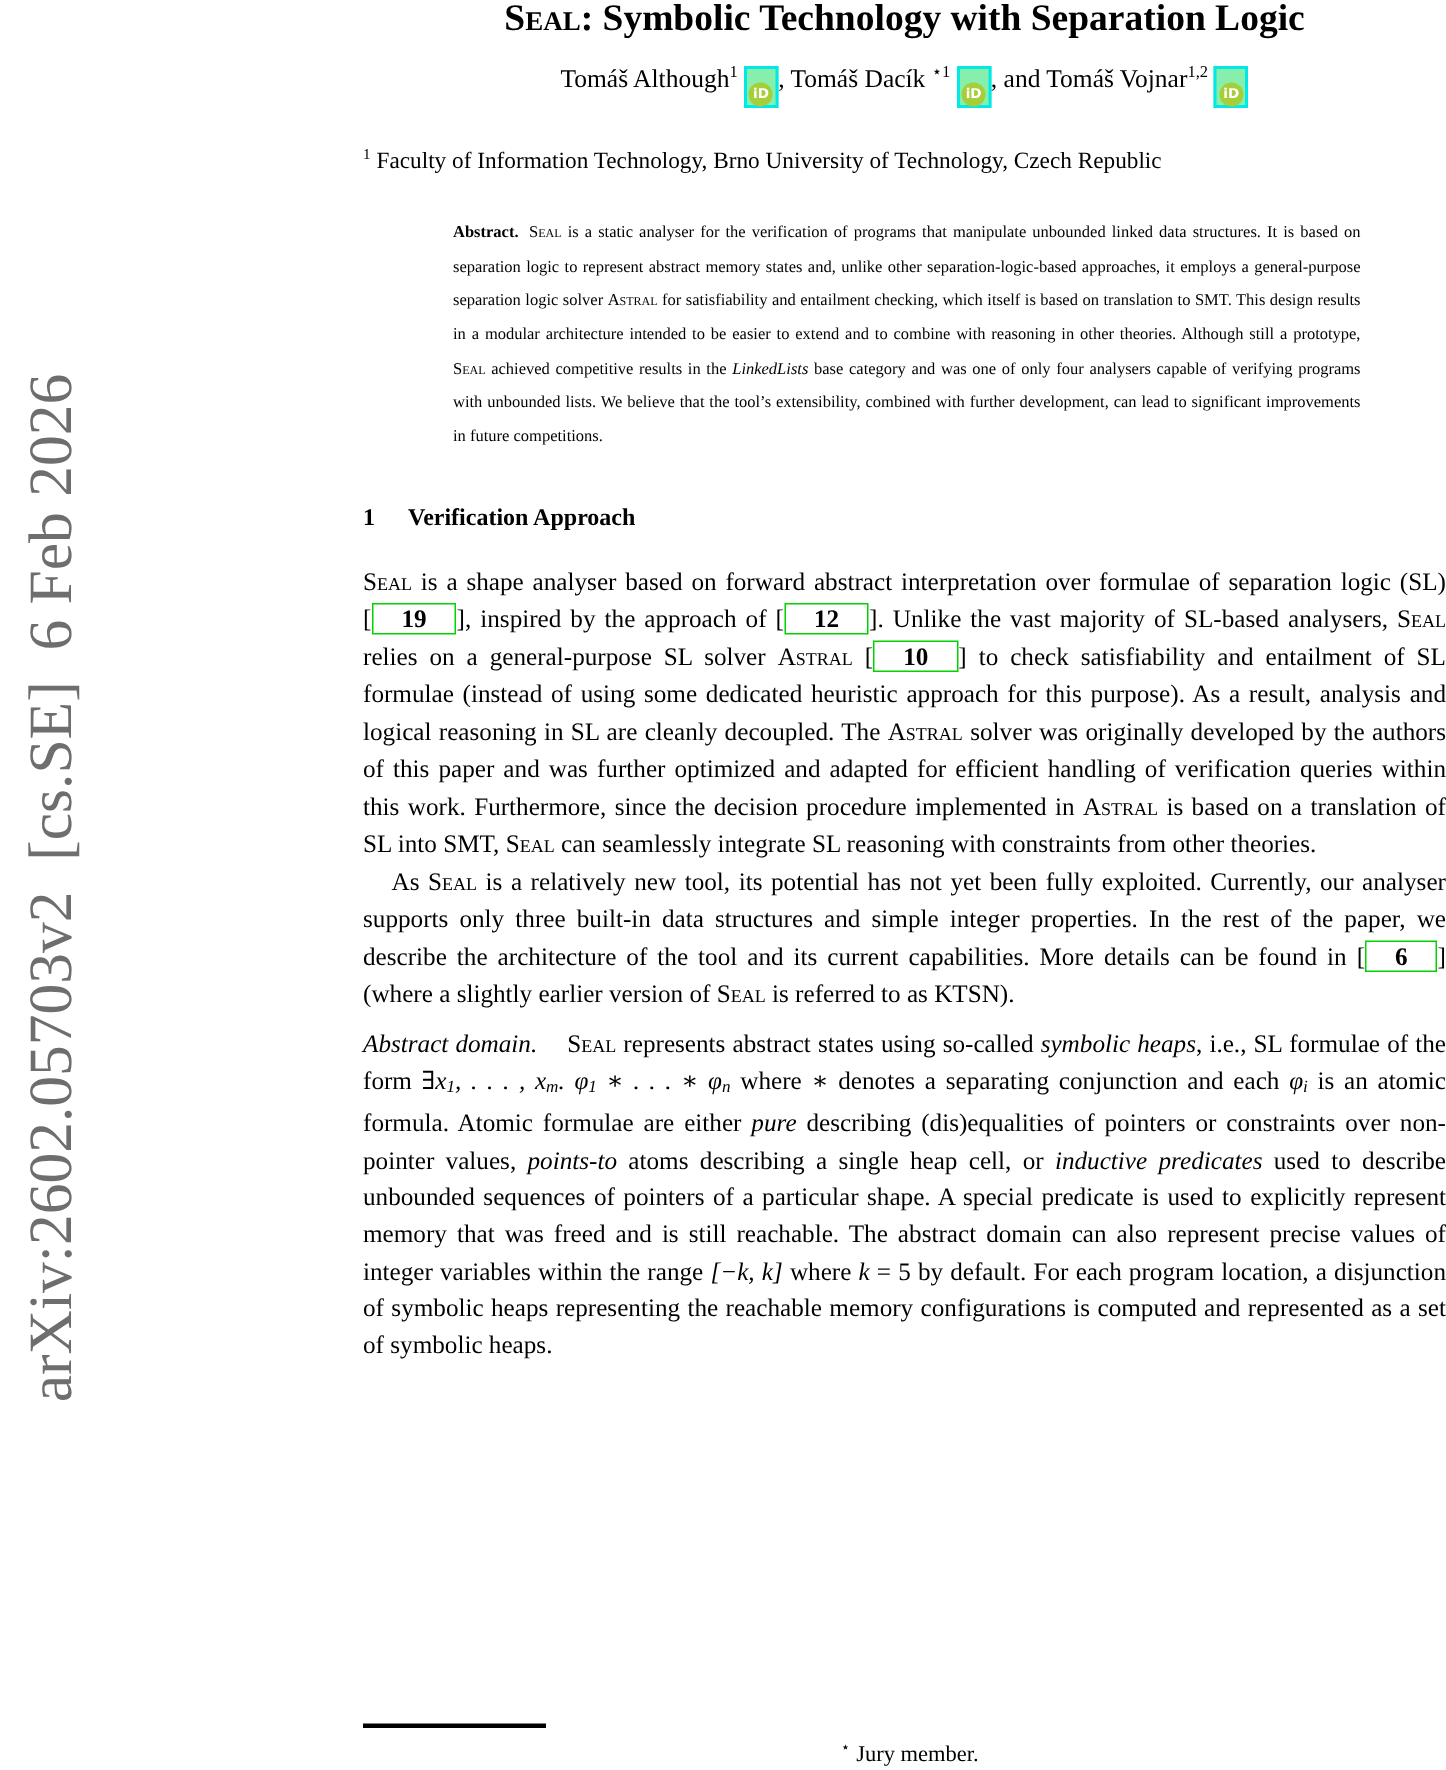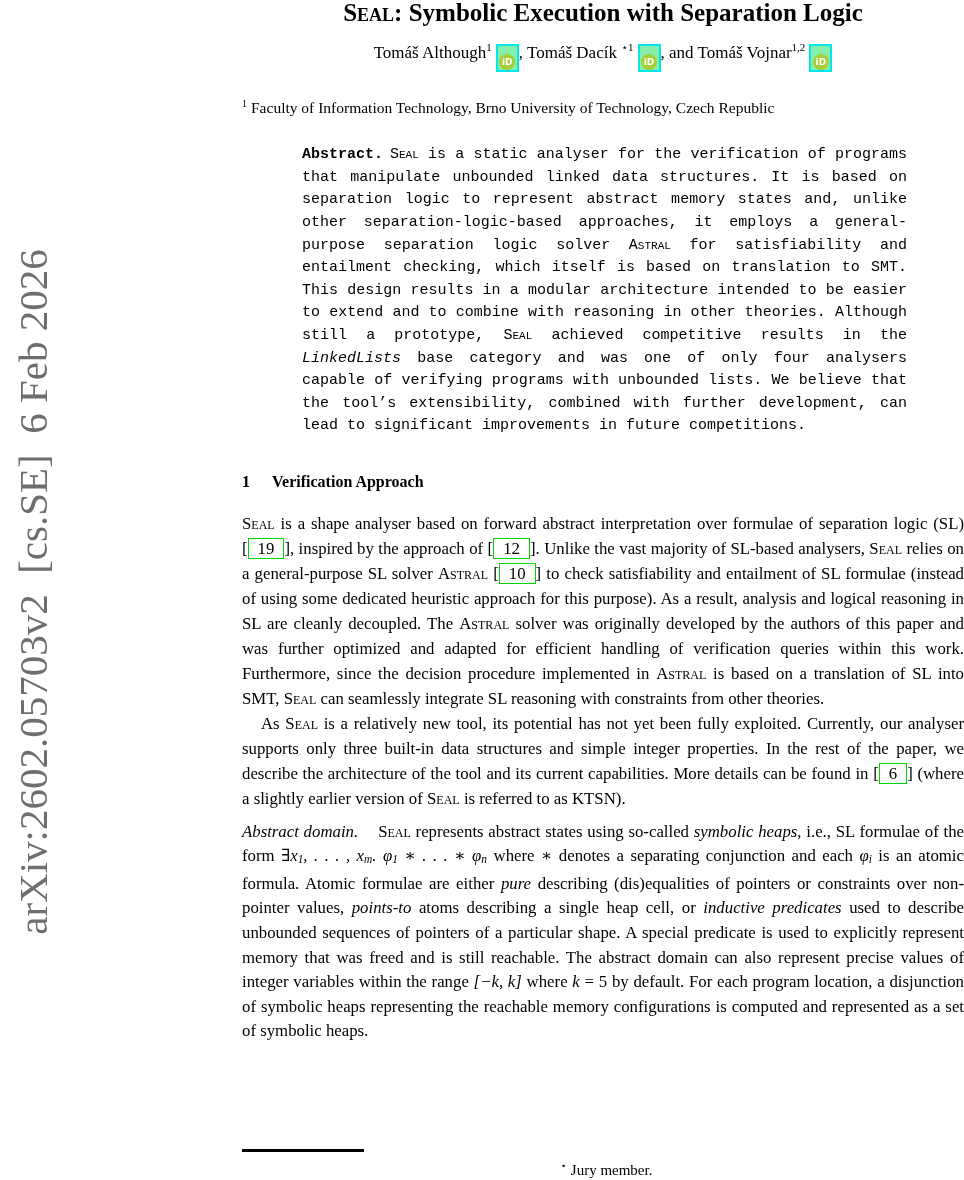--- a/index.html
+++ b/index.html
@@ -77,24 +77,23 @@
 
   .affiliations {
     font-size: 15.5px;
     line-height: 22px;
     margin-top: 21px;
   }
   .affiliations sup { font-size: 10px; margin-right: 4px; }
 
   .abstract {
     margin: 25px 57px 0 60px;
-    font-size: 15px;
+    font-size: 11px;
     line-height: 22.6px;
     text-align: justify;
-    font-family: Liberation Mono, monospace;
   }
 
   .section-heading {
     font-size: 16px;
     font-weight: bold;
     line-height: 25px;
     margin-top: 31px;
   }
   .sec-num { margin-right: 22px; }
 
@@ -107,22 +106,23 @@
   .par2 { margin-top: 0; text-indent: 19px; }
   .par3 { margin-top: 9px; line-height: 24.6px; }
 
   
   .sc  { font-variant: small-caps; }
   .i   { font-style: italic; }
   .bl  { font-weight: bold; margin-right: 7px; }
   .il  { font-style: italic; margin-right: 20px; }
   .cite {
     border: 1.5px solid #00d400;
-    padding: 0 9px;
+    padding: 0 19px;
     color: #000;
+    font-weight: bold;
   }
   .m    { font-style: italic; font-family: "Liberation Serif", "DejaVu Serif", serif; }
   .msub { font-style: italic; font-size: 68%; vertical-align: -0.15em; }
 
   
   .footer {
     position: absolute;
     left: 242px; top: 1149px;
     width: 722px;
     text-align: center;
@@ -139,21 +139,21 @@
   }
   .footnote sup { font-size: 10px; margin-right: 4px; }
 </style>
 </head>
 <body>
 
 <div class="watermark">arXiv:2602.05703v2  [cs.SE]  6 Feb 2026</div>
 
 <div class="content">
 
-  <div class="title"><span class="sc">Seal</span><span>: Symbolic Execution with Separation Logic</span></div>
+  <div class="title"><span class="sc">Seal</span><span>: Symbolic Technology with Separation Logic</span></div>
 
 
   <div class="byline"><span>Tomáš Although</span><sup>1</sup><span class="orcid-link"><span class="orcid-circle">iD</span></span><span>, </span><span>Tomáš Dacík </span><sup>⋆1</sup><span class="orcid-link"><span class="orcid-circle">iD</span></span><span>, </span><span>and Tomáš Vojnar</span><sup>1,2</sup><span class="orcid-link"><span class="orcid-circle">iD</span></span></div>
 
   <div class="affiliations">
     <div><sup>1</sup><span>Faculty of Information Technology, Brno University of Technology, Czech Republic</span></div>
   </div>
 
   <div class="abstract"><span class="bl">Abstract.</span><span class="sc">Seal</span><span> is a static analyser for the verification of programs that manipulate unbounded linked data structures. It is based on separation logic to represent abstract memory states and, unlike other separation-logic-based approaches, it employs a general-purpose separation logic solver </span><span class="sc">Astral</span><span> for satisfiability and entailment checking, which itself is based on translation to SMT. This design results in a modular architecture intended to be easier to extend and to combine with reasoning in other theories. Although still a prototype, </span><span class="sc">Seal</span><span> achieved competitive results in the </span><span class="i">LinkedLists</span><span> base category and was one of only four analysers capable of verifying programs with unbounded lists. We believe that the tool’s extensibility, combined with further development, can lead to significant improvements in future competitions.</span></div>
 

